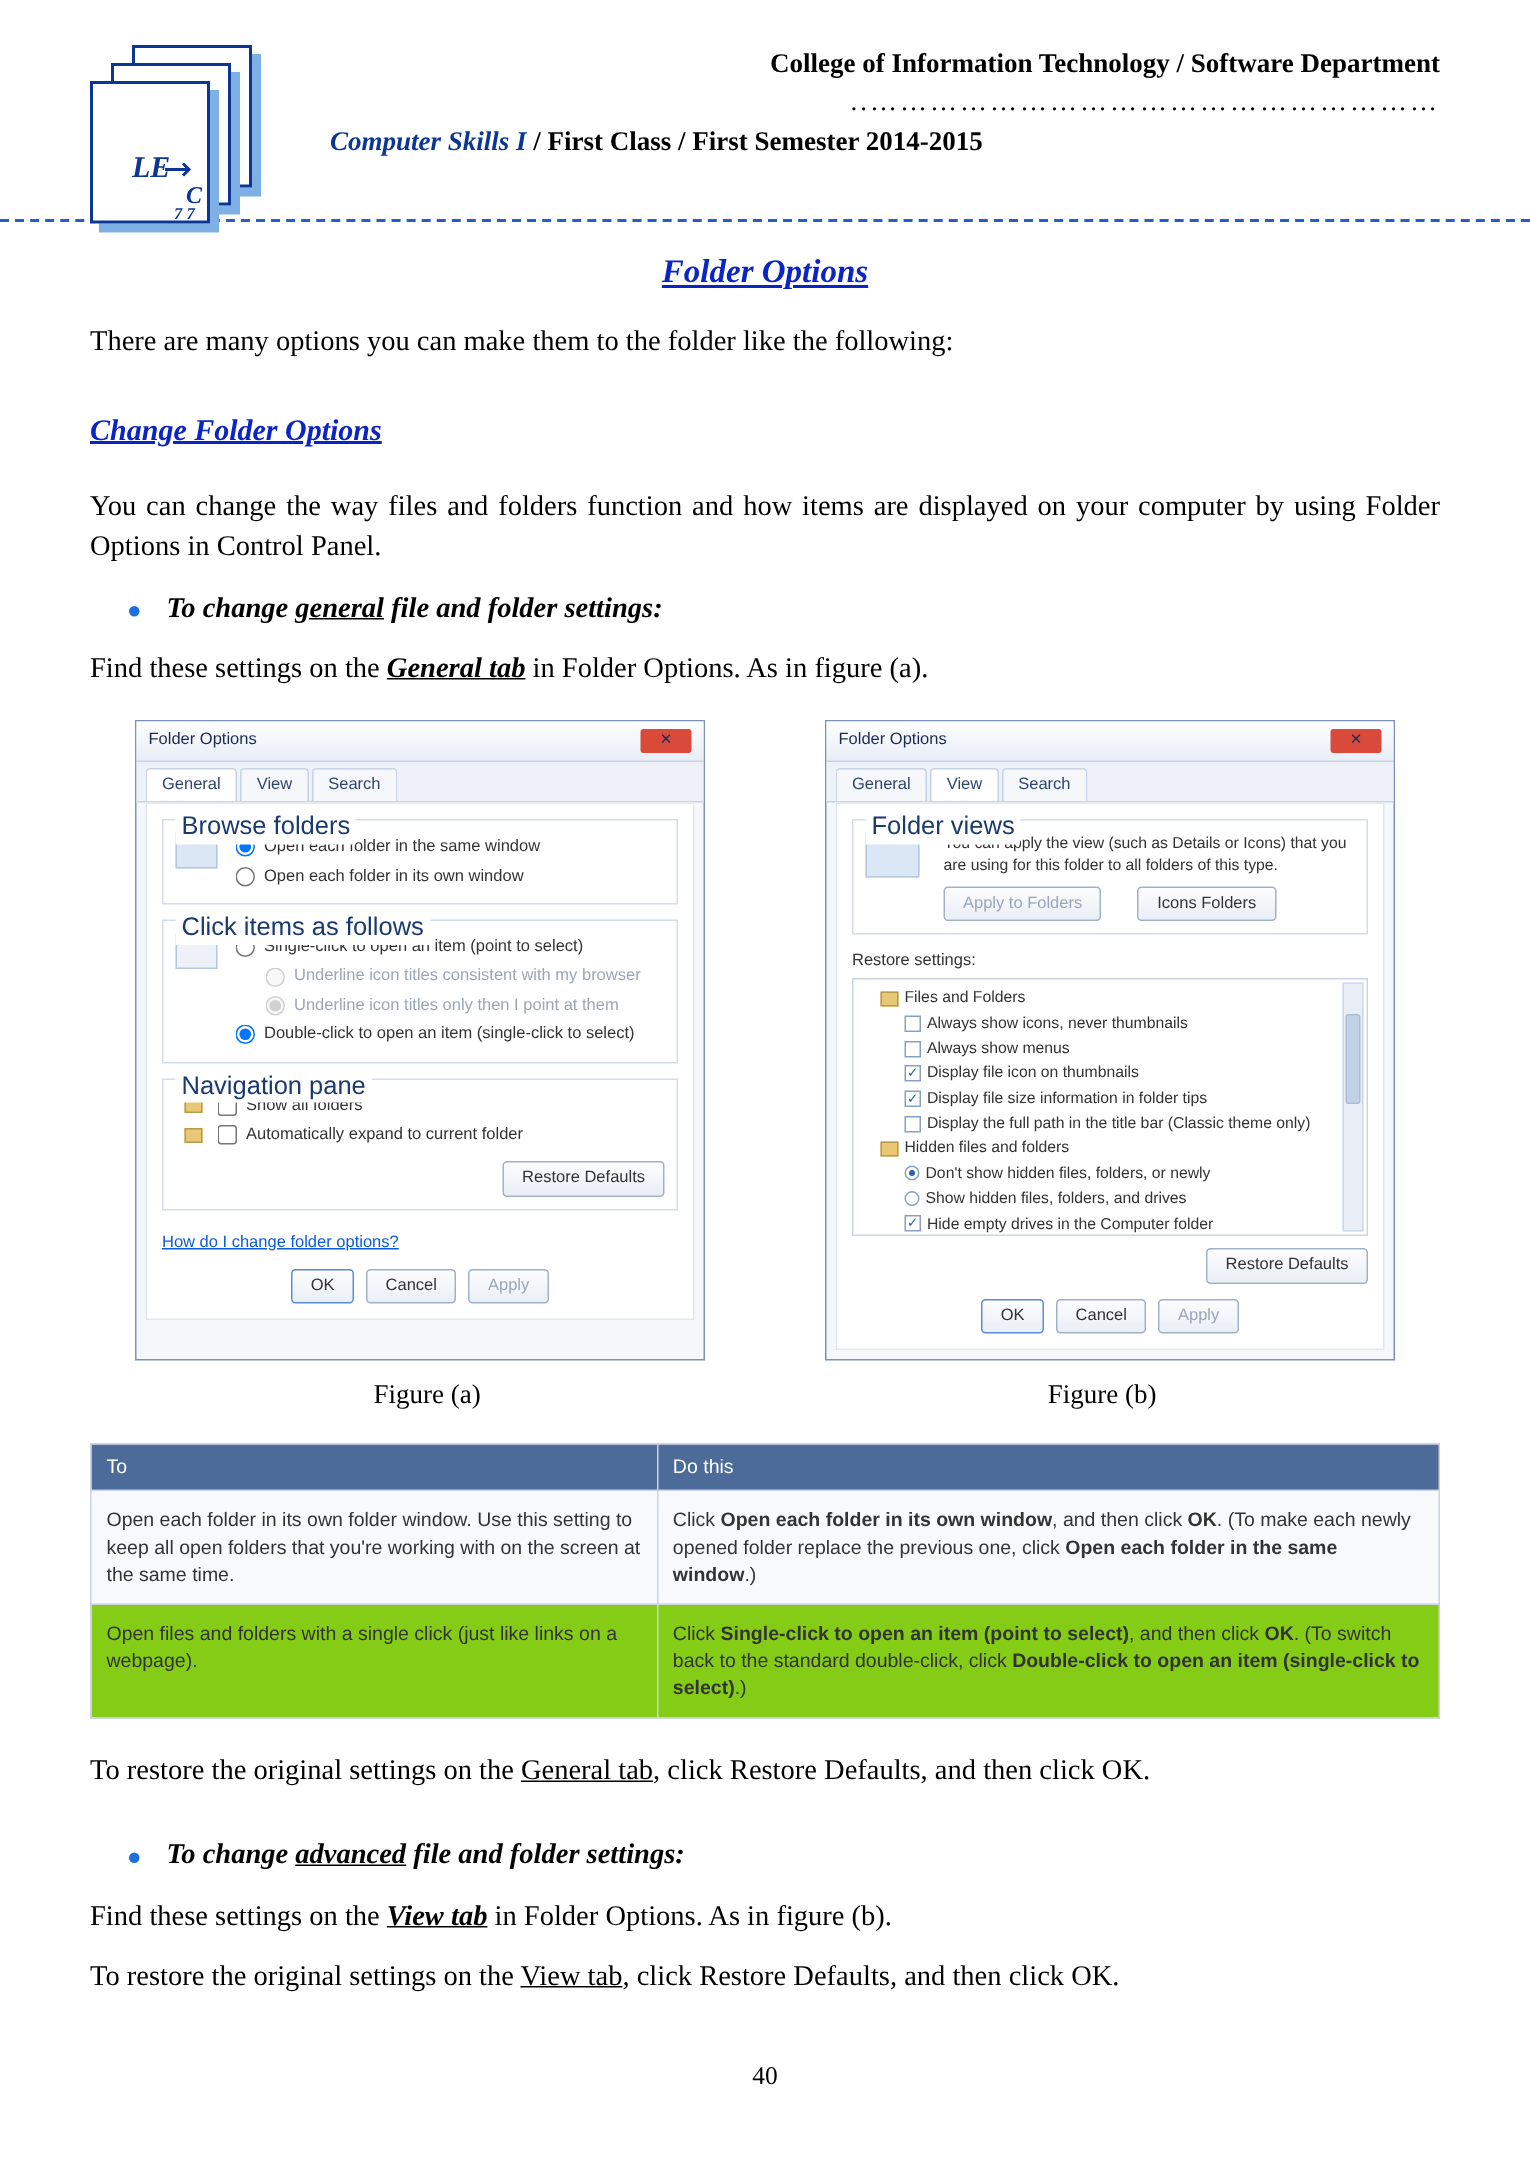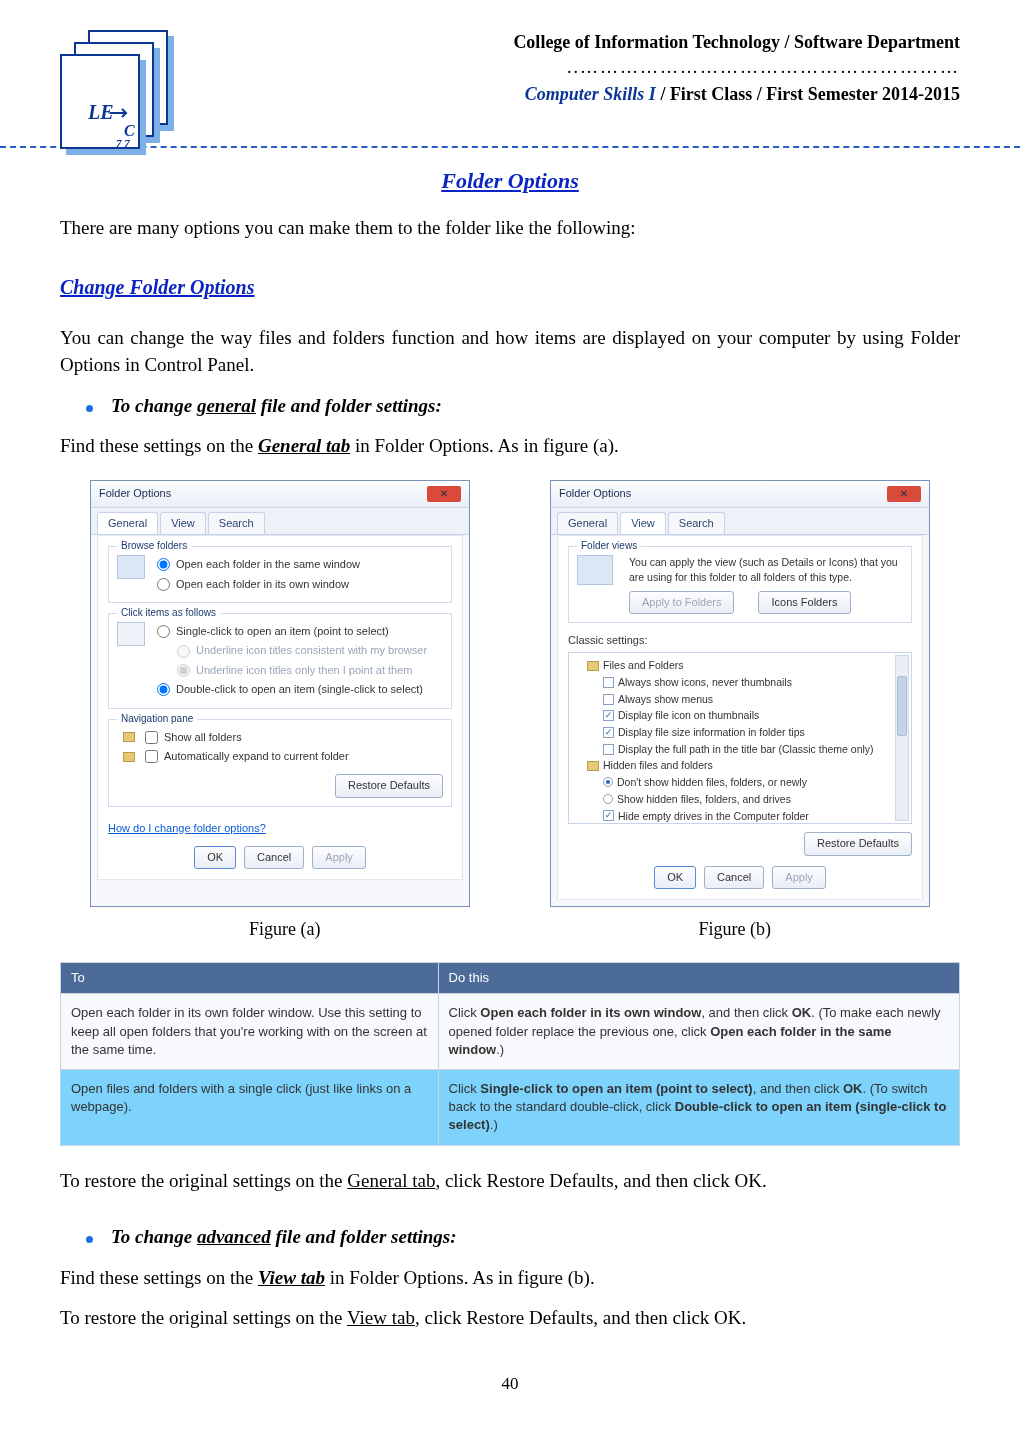--- a/index.html
+++ b/index.html
@@ -21,21 +21,21 @@
   .doc2 { left: 14px; top: 12px; box-shadow: 6px 6px 0 #7eb0e6; }
   .doc3 { left: 0; top: 24px; box-shadow: 6px 6px 0 #7eb0e6; }
   .doc3 .le { position: absolute; left: 26px; top: 42px; font-weight: bold; font-style: italic; color: #0b3694; font-size: 20px; }
   .doc3 .c { position: absolute; left: 62px; top: 64px; font-weight: bold; font-style: italic; color: #0b3694; font-size: 16px; }
   .doc3 .sevens { position: absolute; left: 54px; top: 80px; font-weight: bold; font-style: italic; color: #0b3694; font-size: 11px; }
   .doc3 .arrow { position:absolute; left:48px; top:52px; width:22px; height:10px; }
 
   .header-text { flex: 1; padding-left: 20px; }
   .header-line1 { font-weight: bold; color: #000; text-align: right; font-size: 18px; }
   .header-dots { text-align: right; color: #000; font-size: 18px; letter-spacing: 2px; }
-  .header-line2 { text-align: right; font-size: 18px; margin-top: 2px; }
+  .header-line2 { font-size: 18px; margin-top: 2px; }
   .header-line2 .ci { font-style: italic; font-weight: bold; color: #0b3694; }
   .header-line2 .rest { font-weight: bold; color: #000; }
 
   .dashed-sep { border: none; border-top: 2px dashed #2a5bcc; margin: 6px -60px 18px -60px; }
 
   .center-title { text-align: center; margin: 6px 0 18px 0; }
   .center-title a { color: #0b24c4; font-style: italic; font-weight: bold; text-decoration: underline; font-size: 22px; }
 
   p.body { margin: 14px 0; font-size: 19px; text-align: justify; }
 
@@ -53,21 +53,21 @@
     font-family: "Segoe UI", Tahoma, sans-serif; font-size: 11px; color: #333;
   }
   .dlg-title { background: linear-gradient(#fdfefe,#e8eef7); border-bottom:1px solid #c6d3e6; padding: 5px 8px; display:flex; justify-content:space-between; align-items:center; }
   .dlg-title span { color:#1a2a55; }
   .close-x { background:#d94a3a; color:#fff; width:34px; height:16px; border-radius:2px; font-size:10px; display:flex; justify-content:center; align-items:center; }
   .tabs { display:flex; background:#eef2f8; border-bottom:1px solid #c6d3e6; padding: 4px 6px 0 6px; gap:2px;}
   .tab { padding:3px 10px; border:1px solid #c6d3e6; border-bottom:none; background:#f5f7fb; color:#2c456f; border-radius:3px 3px 0 0;}
   .tab.active { background:#fff; font-weight:normal; }
   .dlg-body { background:#fff; margin:0 6px 6px 6px; padding:10px; border:1px solid #e1e7f0; }
   .group { border:1px solid #d3dcec; padding:8px; margin-bottom:10px; position:relative; }
-  .group-title { position:absolute; top:-8px; left:8px; background:#fff; padding:0 4px; color:#1a3a6e; font-size:10px;}
+  .group-title { position:absolute; top:-8px; left:8px; background:#fff; padding:0 4px; color:#1a3a6e; font-size:17px;}
   .radio-row, .check-row { display:flex; align-items:center; gap:6px; padding:2px 0 2px 20px; }
   .radio-row input, .check-row input { margin:0; }
   .folder-ico { width:28px; height:24px; background:#dce7f5; border:1px solid #b4c6e0; display:inline-block; vertical-align:middle; margin-right:6px;}
   .btn { display:inline-block; border:1px solid #9fb0c9; background:linear-gradient(#fdfdfe,#e9eef6); padding:3px 12px; border-radius:3px; color:#333; font-size:11px;}
   .btn.disabled { color:#9aa6b8; }
   .btn-row { text-align:right; margin-top:8px; }
   .btn-row-center { text-align:center; margin-top:10px; display:flex; justify-content:center; gap:8px;}
   .link { color:#0b5cd6; text-decoration:underline; }
   .settings-box { border:1px solid #c8d4e8; height:172px; overflow:hidden; padding:4px; position:relative;}
   .tree-item { display:flex; align-items:center; gap:4px; padding:1px 0 1px 14px; font-size:10.5px;}
@@ -80,21 +80,21 @@
   .scrollbar { position:absolute; right:2px; top:2px; bottom:2px; width:14px; background:#e9eef6; border:1px solid #cdd8ea;}
   .scroll-thumb{ position:absolute; left:1px; right:1px; top:20px; height:60px; background:#c4d2e8; border:1px solid #a9bdd9; border-radius:2px;}
   .fv-row{ display:flex; gap:10px; align-items:flex-start; }
   .fv-text{ font-size:10.5px; flex:1;}
   .fv-btns{ display:flex; gap:24px; margin-top:6px;}
 
   .fig-labels { display:flex; justify-content:space-around; margin:10px 0 20px 0; font-size:18px;}
 
   table.instr { width:100%; border-collapse: collapse; font-family: "Segoe UI", Tahoma, sans-serif; font-size:13px; }
   table.instr th { background:#4d6b99; color:#fff; text-align:left; padding:6px 10px; font-weight:normal; border:1px solid #c9d3e2; }
-  table.instr td { background:#7dd3fc; padding:10px; border:1px solid #c9d3e2; vertical-align:top; color:#333; }
+  table.instr td { background:#84cc16; padding:10px; border:1px solid #c9d3e2; vertical-align:top; color:#333; }
   table.instr tr:nth-child(2) td { background:#f7f9fc; }
 
   .page-num { text-align:center; margin-top:40px; font-size:17px; }
 </style>
 </head>
 <body>
 
 
 
 
@@ -235,21 +235,21 @@
           <span class="folder-ico" style="width:36px;height:30px"></span>
           <div class="fv-text">
             <div>You can apply the view (such as Details or Icons) that you are using for this folder to all folders of this type.</div>
             <div class="fv-btns">
               <span class="btn disabled">Apply to Folders</span>
               <span class="btn">Icons Folders</span>
             </div>
           </div>
         </div>
       </div>
-      <div style="margin:6px 0 4px 0">Classic settings:</div>
+      <div style="margin:6px 0 4px 0">Restore settings:</div>
       <div class="settings-box">
         <div id="tree">
             <div class="tree-item">
               <span class="fold-ico"></span>
               <span>Files and Folders</span>
             </div>
             <div class="tree-item child">
               <span class="sq"></span>
               <span>Always show icons, never thumbnails</span>
             </div>

